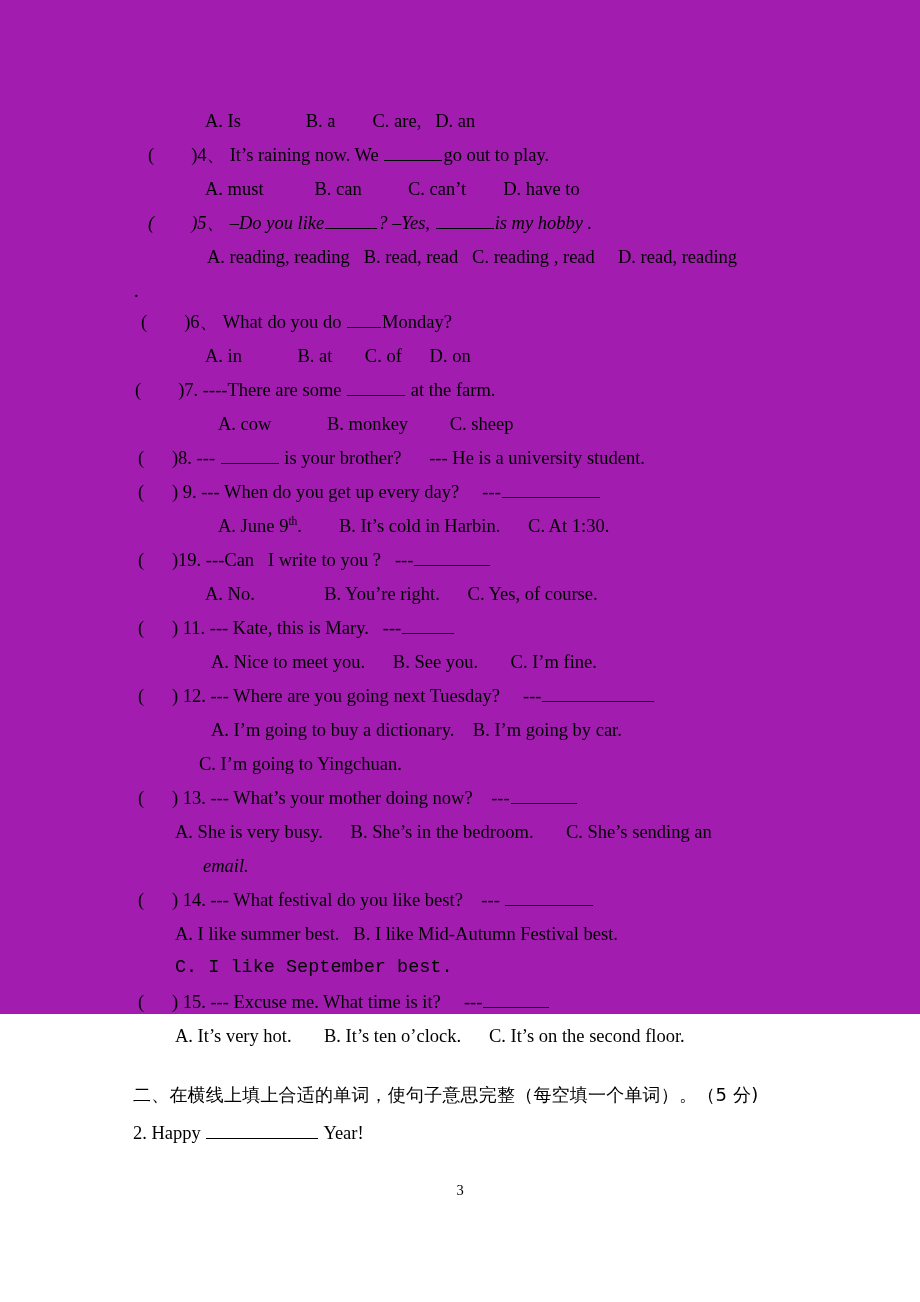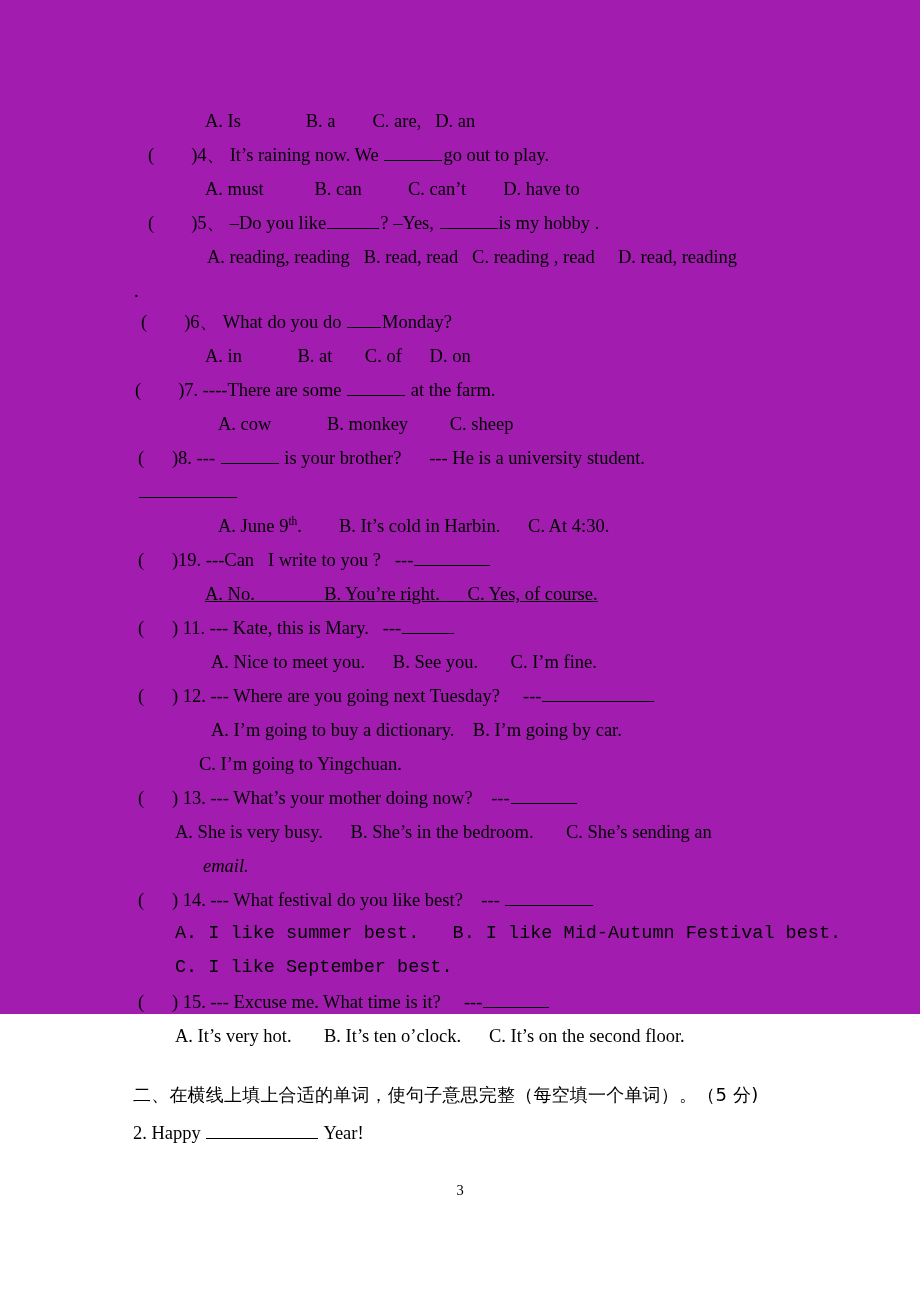--- a/index.html
+++ b/index.html
@@ -91,21 +91,21 @@
     </div>
 
     <div class="line">
       <span class="ln-inner" style="left:148px;"><span>(        )4、 It’s raining now. We </span><span class="blank b5"></span><span>go out to play.</span></span>
     </div>
     <div class="line">
       <span class="ln-inner" style="left:205px;">A. must           B. can          C. can’t        D. have to</span>
     </div>
 
     <div class="line">
-      <span class="ln-inner" style="left:148px;"><span>(        )5、 –Do you like</span><span class="blank b4"></span><span>? –Yes, </span><span class="blank b5"></span><span>is my hobby .</span></span>
+      <span class="ln-inner" style="left:148px;font-style:italic;"><span>(        )5、 –Do you like</span><span class="blank b4"></span><span>? –Yes, </span><span class="blank b5"></span><span>is my hobby .</span></span>
     </div>
     <div class="line">
       <span class="ln-inner" style="left:207px;">A. reading, reading   B. read, read   C. reading , read     D. read, reading</span>
     </div>
 
     <div class="line tight">
       <span class="ln-inner" style="left:134px;">.</span>
     </div>
 
     <div class="line">
@@ -120,31 +120,31 @@
     </div>
     <div class="line">
       <span class="ln-inner" style="left:218px;">A. cow            B. monkey         C. sheep</span>
     </div>
 
     <div class="line">
       <span class="ln-inner" style="left:138px;"><span>(      )8. --- </span><span class="blank b5"></span><span> is your brother?      --- He is a university student.</span></span>
     </div>
 
     <div class="line">
-      <span class="ln-inner" style="left:138px;"><span class="blank b9"></span></span>
-    </div>
-    <div class="line">
-      <span class="ln-inner" style="left:218px;"><span>A. June 9</span><sup class="ord">th</sup><span>.        B. It’s cold in Harbin.      C. At 4:30.</span></span>
+      <span class="ln-inner" style="left:138px;"><span>(      ) 9. --- When do you get up every day?     ---</span><span class="blank b9"></span></span>
+    </div>
+    <div class="line">
+      <span class="ln-inner" style="left:218px;"><span>A. June 9</span><sup class="ord">th</sup><span>.        B. It’s cold in Harbin.      C. At 1:30.</span></span>
     </div>
 
     <div class="line">
       <span class="ln-inner" style="left:138px;"><span>(      )19. ---Can   I write to you ?   ---</span><span class="blank b7"></span></span>
     </div>
     <div class="line">
-      <span class="ln-inner" style="left:205px;text-decoration:underline;">A. No.               B. You’re right.      C. Yes, of course.</span>
+      <span class="ln-inner" style="left:205px;">A. No.               B. You’re right.      C. Yes, of course.</span>
     </div>
 
     <div class="line">
       <span class="ln-inner" style="left:138px;"><span>(      ) 11. --- Kate, this is Mary.   ---</span><span class="blank b4"></span></span>
     </div>
     <div class="line">
       <span class="ln-inner" style="left:211px;">A. Nice to meet you.      B. See you.       C. I’m fine.</span>
     </div>
 
     <div class="line">
@@ -164,21 +164,21 @@
       <span class="ln-inner" style="left:175px;">A. She is very busy.      B. She’s in the bedroom.       C. She’s sending an</span>
     </div>
     <div class="line">
       <span class="ln-inner" style="left:203px;font-style:italic;">email.</span>
     </div>
 
     <div class="line">
       <span class="ln-inner" style="left:138px;"><span>(      ) 14. --- What festival do you like best?    --- </span><span class="blank b8"></span></span>
     </div>
     <div class="line">
-      <span class="ln-inner" style="left:175px;font-family:Liberation Mono, monospace;">A. I like summer best.   B. I like Mid-Autumn Festival best.</span>
+      <span class="ln-inner" style="left:175px;">A. I like summer best.   B. I like Mid-Autumn Festival best.</span>
     </div>
     <div class="line">
       <span class="ln-inner" style="left:175px;font-family:Liberation Mono, monospace;">C. I like September best.</span>
     </div>
 
     <div class="line">
       <span class="ln-inner" style="left:138px;"><span>(      ) 15. --- Excuse me. What time is it?     ---</span><span class="blank b6"></span></span>
     </div>
     <div class="line">
       <span class="ln-inner" style="left:175px;">A. It’s very hot.       B. It’s ten o’clock.      C. It’s on the second floor.</span>

